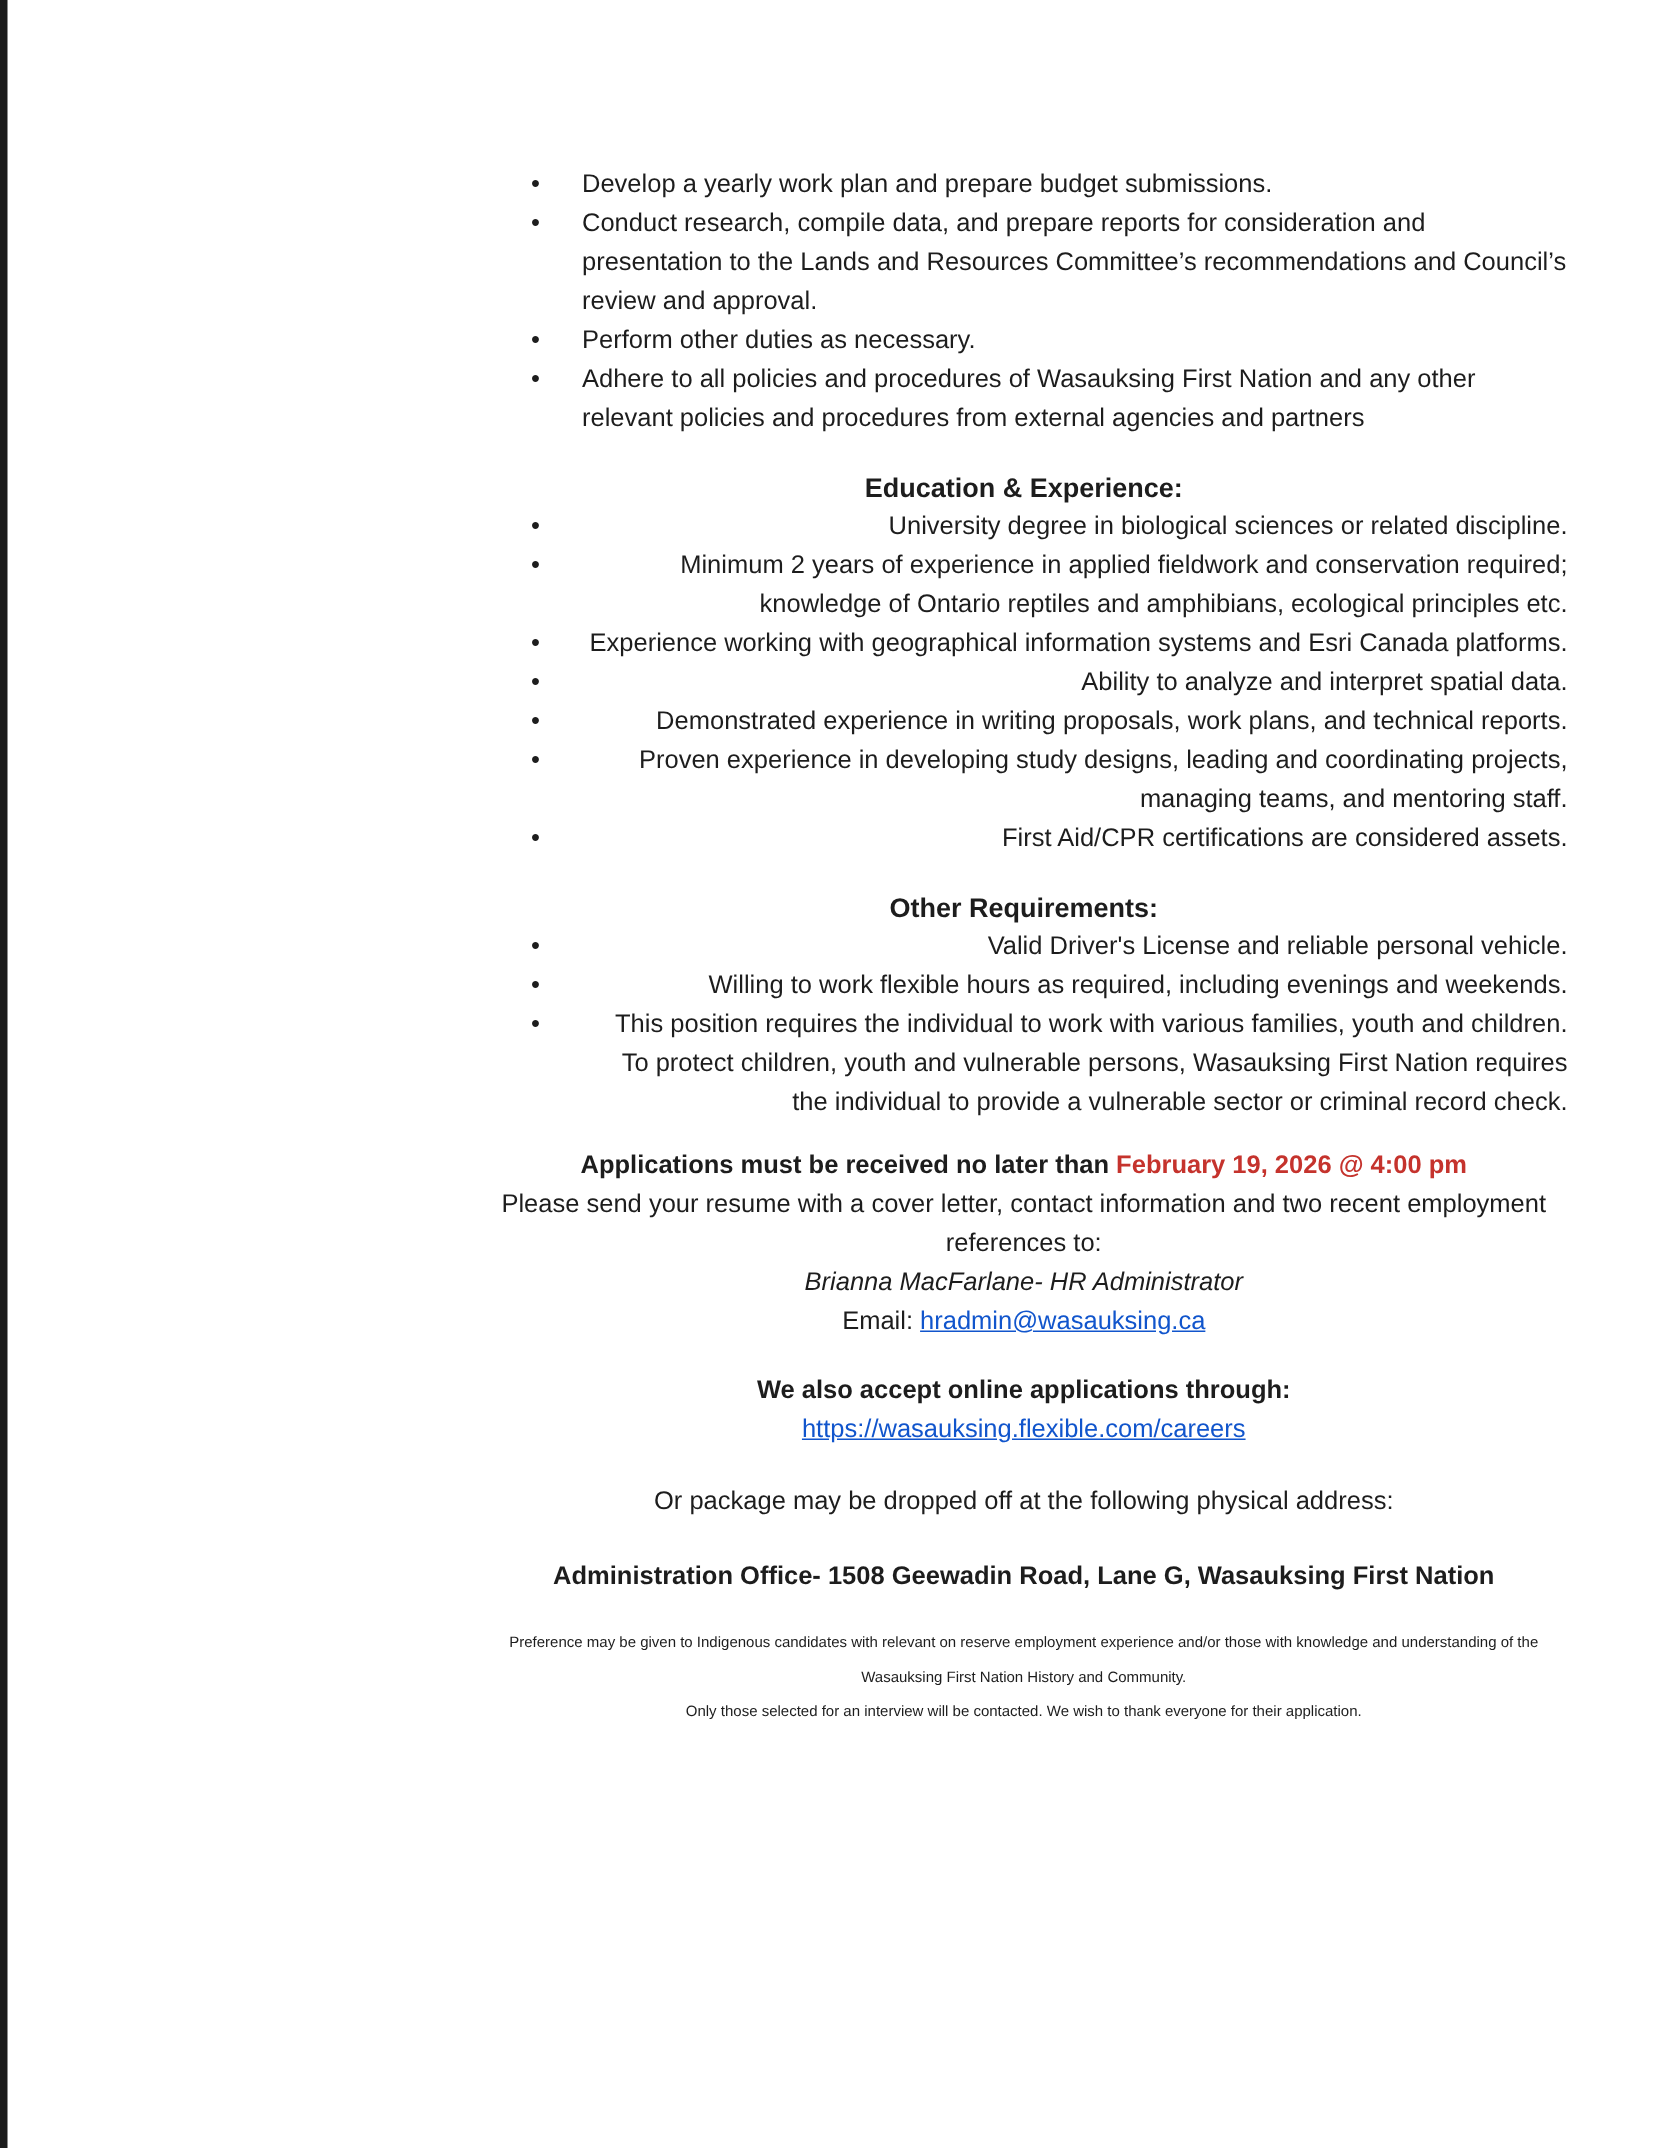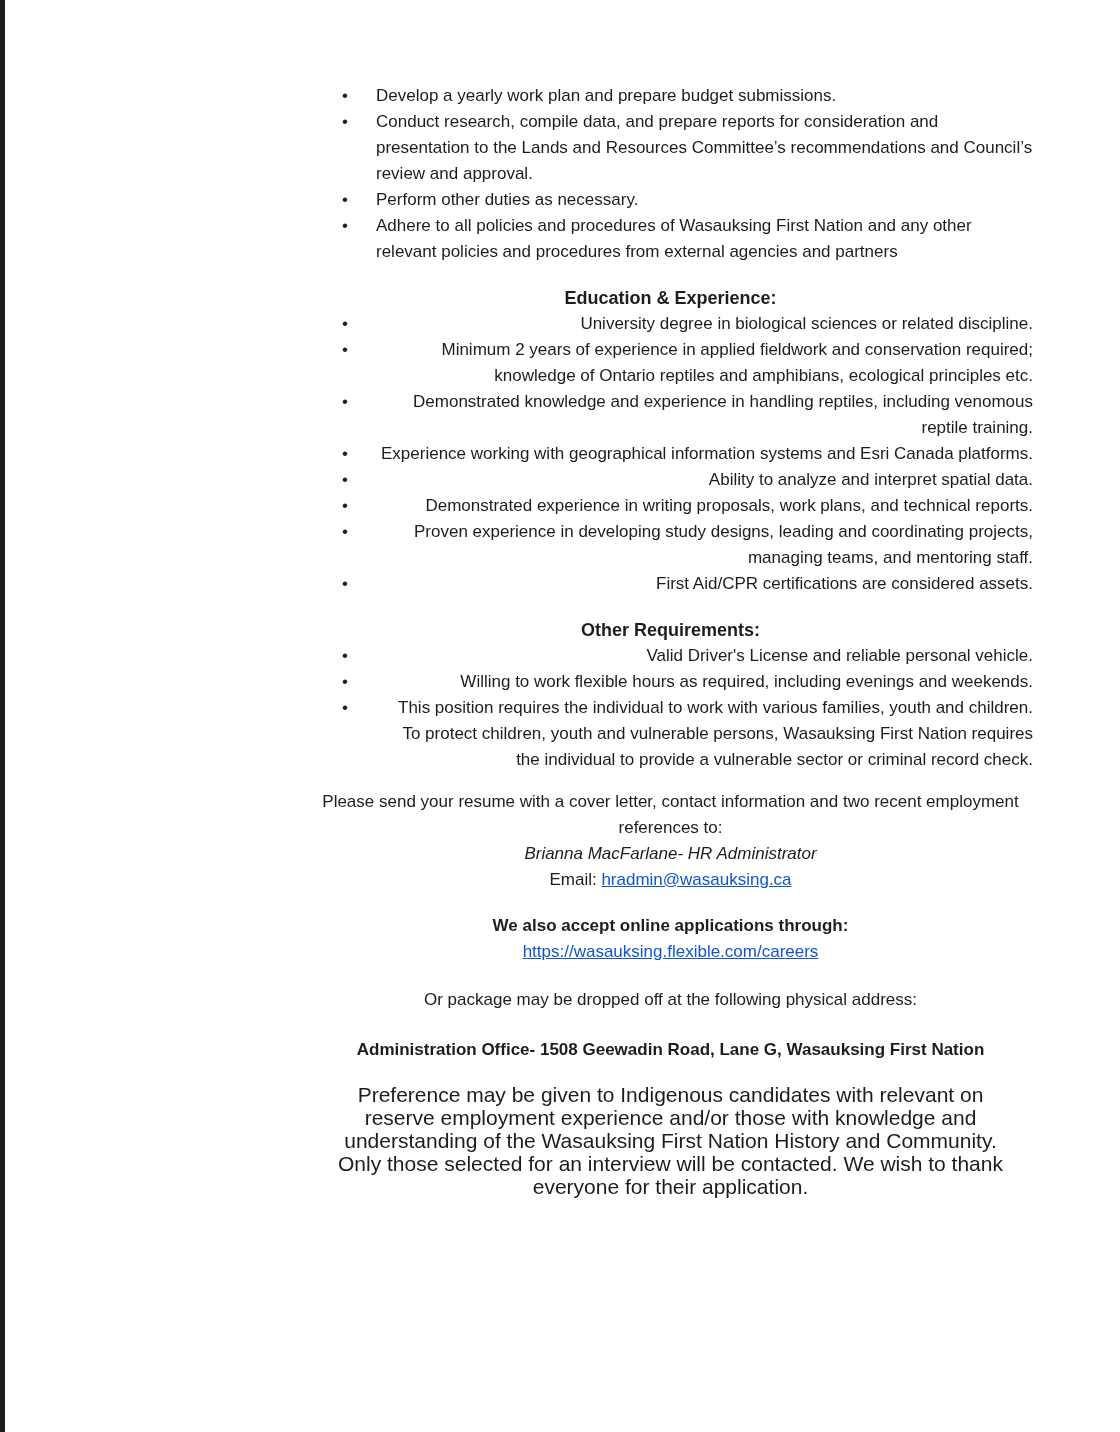--- a/index.html
+++ b/index.html
@@ -8,21 +8,21 @@
   body {
     width:1120px; height:1432px; position:relative; overflow:hidden;
     font-family:"Liberation Sans","DejaVu Sans",sans-serif;
     color:var(--ink); font-size:17px;
   }
   .scan-edge {
     position:absolute; left:0; top:0; width:5px; height:1432px;
     background:#1b1b1b;
   }
   .content {
-    position:absolute; left:308px; top:0; width:725px; padding-top:83px;
+    position:absolute; left:320px; top:0; width:725px; padding-top:110px;
   }
   ul.bullets { list-style:none; }
   ul.bullets li {
     position:relative; padding-left:68px; line-height:26px;
   }
   ul.bullets li::before {
     content:"\2022"; position:absolute; left:34px; top:0;
     font-size:17px; line-height:26px;
   }
   h2.sec-heading {
@@ -34,21 +34,21 @@
   .app-block { margin-top:16px; }
   .bold { font-weight:700; }
   .italic { font-style:italic; }
   .red { color:var(--red); font-weight:700; }
   a.link { color:var(--link); text-decoration:underline; cursor:pointer; }
   .mt-online { margin-top:20px; }
   .mt-dropoff { margin-top:22px; }
   .mt-address { margin-top:24px; }
   .footer {
     margin:20px auto 0 auto; max-width:690px;
-    font-size:21px;
+    font-size:10px;
   }
   .footer p { line-height:23px; }
 </style>
 </head>
 <body>
 
 <div class="scan-edge"></div>
 
 <div class="content">
 
@@ -56,36 +56,36 @@
     <li>Develop a yearly work plan and prepare budget submissions.</li>
     <li>Conduct research, compile data, and prepare reports for consideration and presentation to the Lands and Resources Committee’s recommendations and Council’s review and approval.</li>
     <li>Perform other duties as necessary.</li>
     <li>Adhere to all policies and procedures of Wasauksing First Nation and any other relevant policies and procedures from external agencies and partners</li>
   </ul>
 
   <h2 class="sec-heading">Education &amp; Experience:</h2>
   <ul class="bullets">
     <li>University degree in biological sciences or related discipline.</li>
     <li>Minimum 2 years of experience in applied fieldwork and conservation required; knowledge of Ontario reptiles and amphibians, ecological principles etc.</li>
-    <li>Demonstrated knowledge and experience in handling reptiles, including venomous reptile training.</li>
     <li>Experience working with geographical information systems and Esri Canada platforms.</li>
     <li>Ability to analyze and interpret spatial data.</li>
     <li>Demonstrated experience in writing proposals, work plans, and technical reports.</li>
     <li>Proven experience in developing study designs, leading and coordinating projects, managing teams, and mentoring staff.</li>
     <li>First Aid/CPR certifications are considered assets.</li>
   </ul>
 
   <h2 class="sec-heading">Other Requirements:</h2>
   <ul class="bullets">
     <li>Valid Driver's License and reliable personal vehicle.</li>
     <li>Willing to work flexible hours as required, including evenings and weekends.</li>
     <li>This position requires the individual to work with various families, youth and children. To protect children, youth and vulnerable persons, Wasauksing First Nation requires the individual to provide a vulnerable sector or criminal record check.</li>
   </ul>
 
   <div class="center-block app-block">
+    <p><span class="bold">Applications must be received no later than </span><span class="red">February 19, 2026 @ 4:00 pm</span></p>
     <p>Please send your resume with a cover letter, contact information and two recent employment references to:</p>
     <p class="italic">Brianna MacFarlane- HR Administrator</p>
     <p><span>Email: </span><a class="link">hradmin@wasauksing.ca</a></p>
 
     <p class="bold mt-online">We also accept online applications through:</p>
     <p><a class="link">https://wasauksing.flexible.com/careers</a></p>
 
     <p class="mt-dropoff">Or package may be dropped off at the following physical address:</p>
 
     <p class="bold mt-address">Administration Office- 1508 Geewadin Road, Lane G, Wasauksing First Nation</p>

